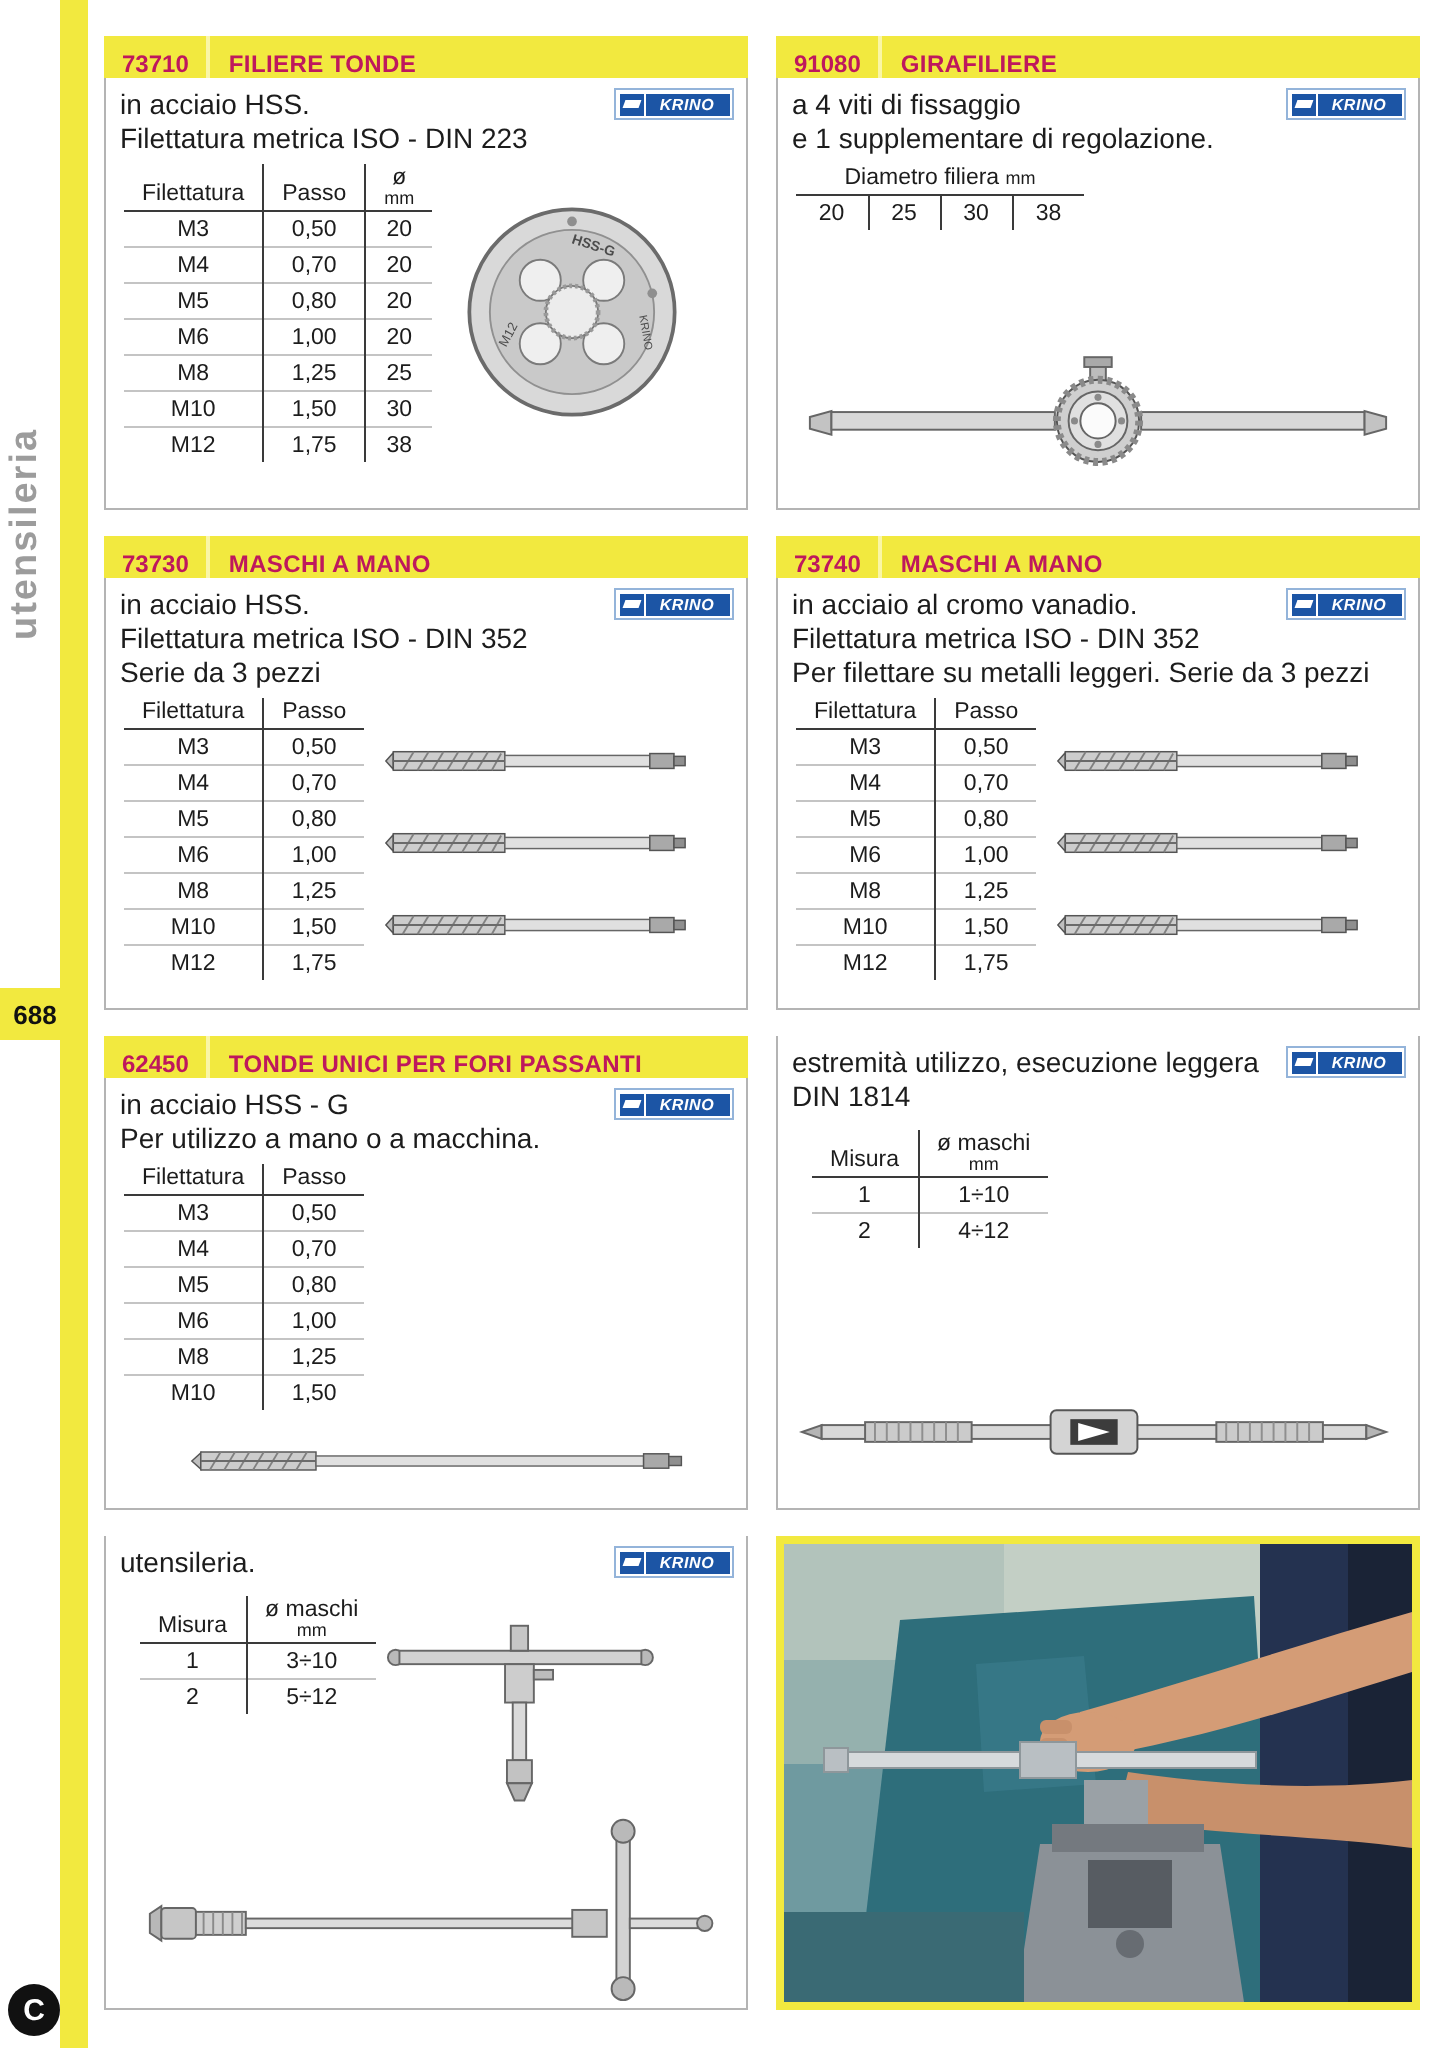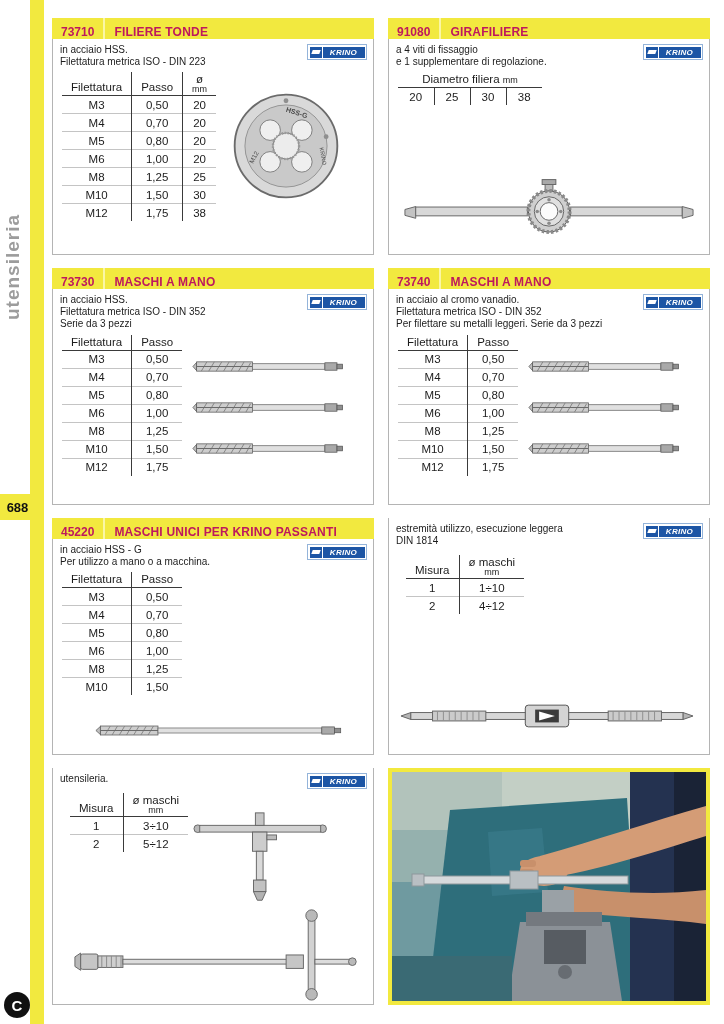--- a/index.html
+++ b/index.html
@@ -35,21 +35,21 @@
     flex:none; height:21px; background:#f2e93f; display:flex; align-items:flex-end;
     font-size:12px; font-weight:bold; color:#be185d;
   }
   .hdr-code { padding:0 9px; }
   .hdr-div { width:2px; align-self:stretch; background:#faf6a6; }
   .hdr-title { padding:0 9px; letter-spacing:0.2px; white-space:nowrap; }
   .card-body {
     flex:1; border:1px solid #b4b4b4; border-top:none; position:relative;
     padding:5px 7px; overflow:hidden; font-size:11.5px;
   }
-  .desc { font-size:10px; line-height:1.22; }
+  .desc { font-size:14px; line-height:1.22; }
   
   .krino {
     position:absolute; top:5px; right:6px; width:60px; height:16px; background:#fff;
     border:1px solid #94b4da; display:flex; align-items:stretch; gap:1px; padding:1.5px;
   }
   .krino-emblem { width:12px; background:#1c55a5; position:relative; flex:none; }
   .krino-emblem:before {
     content:""; position:absolute; left:2px; top:3px; width:8px; height:4px;
     background:#fff; transform:skewX(-20deg);
   }
@@ -410,23 +410,23 @@
           <svg class="tap-img" viewBox="0 0 170 16">
               <use href="#sym-tap"></use>
             </svg>
         </div>
       </div>
     </div>
   </section>
 
   <section class="card">
     <header class="card-header">
-      <span class="hdr-code">45220</span>
+      <span class="hdr-code">62450</span>
       <span class="hdr-div"></span>
-      <span class="hdr-title">MASCHI UNICI PER KRINO PASSANTI</span>
+      <span class="hdr-title">TONDE UNICI PER FORI PASSANTI</span>
     </header>
     <div class="card-body">
       <div class="krino">
         <span class="krino-emblem"></span>
         <span class="krino-word">KRINO</span>
       </div>
       <div class="desc">
         <div>in acciaio HSS - G</div>
         <div>Per utilizzo a mano o a macchina.</div>
       </div>

